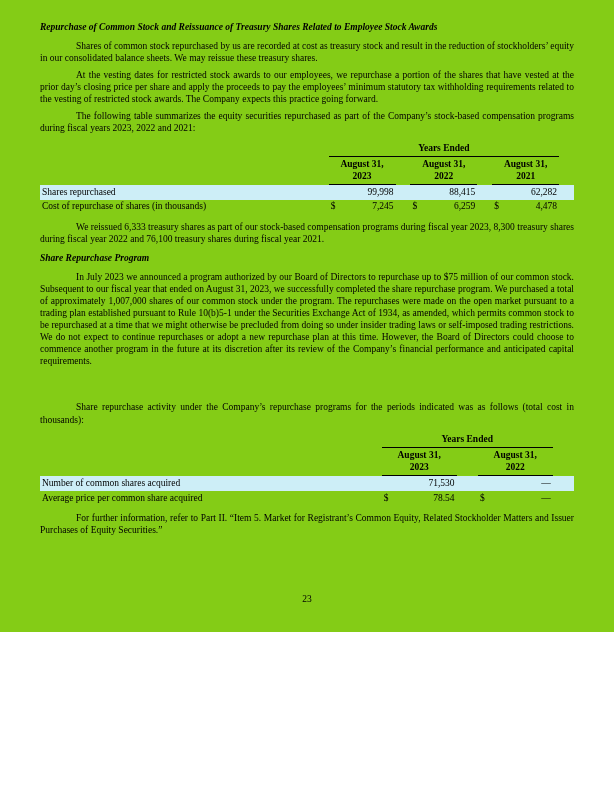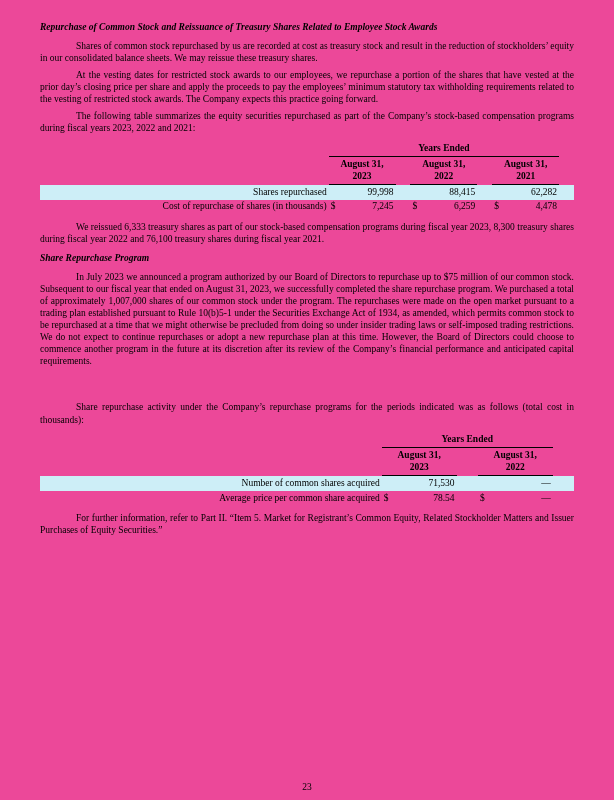--- a/index.html
+++ b/index.html
@@ -5,23 +5,23 @@
   * { margin:0; padding:0; box-sizing:border-box; }
   html,body { background:#ffffff; }
   body {
     width:614px; height:800px;
     font-family:"Liberation Serif", serif;
     font-size:9.5px; color:#000;
     margin:0 auto;
   }
   .page {
     position:relative;
-    width:614px; height:800px;
+    width:614px; height:632px;
     padding:22px 40px 0 40px;
-    background:#ec4899;
+    background:#84cc16;
     overflow:hidden;
   }
   .doc-h {
     font-size:9.5px; font-weight:bold; font-style:italic;
     margin-bottom:8px;
   }
   .doc-h2 { margin-top:8px; margin-bottom:8px; }
   p.body {
     text-align:justify;
     line-height:1.27;
@@ -46,39 +46,39 @@
     text-align:center; font-weight:bold;
     border-bottom:1px solid #000;
     padding-bottom:1px;
   }
   .col-hdr {
     text-align:center; font-weight:bold;
     white-space:pre-line;
     border-bottom:1px solid #000;
     padding-bottom:1px;
   }
-  td.lbl { text-align:right; padding-left:2px; }
+  td.lbl { text-align:left; padding-left:2px; }
   td.d   { text-align:left; padding-left:3px; padding-right:0; }
   td.v   { text-align:right; padding-right:3px; }
   tr.hl  { background:var(--hl, #cdeef7); }
 
   
   col.t1-label { width:54%; }
   col.t1-d { width:2.5%; }
   col.t1-v { width:10%; }
   col.t1-g { width:2.8%; }
   
   col.t2-label { width:64%; }
   col.t2-d { width:3%; }
   col.t2-v { width:11%; }
   col.t2-g { width:4%; }
 
   .page-number {
     position:absolute;
-    bottom:8px; left:0;
+    bottom:28px; left:0;
     width:100%;
     text-align:center;
     font-size:9.5px;
   }
 </style>
 </head>
 <body>
 
 <div class="page">
 

